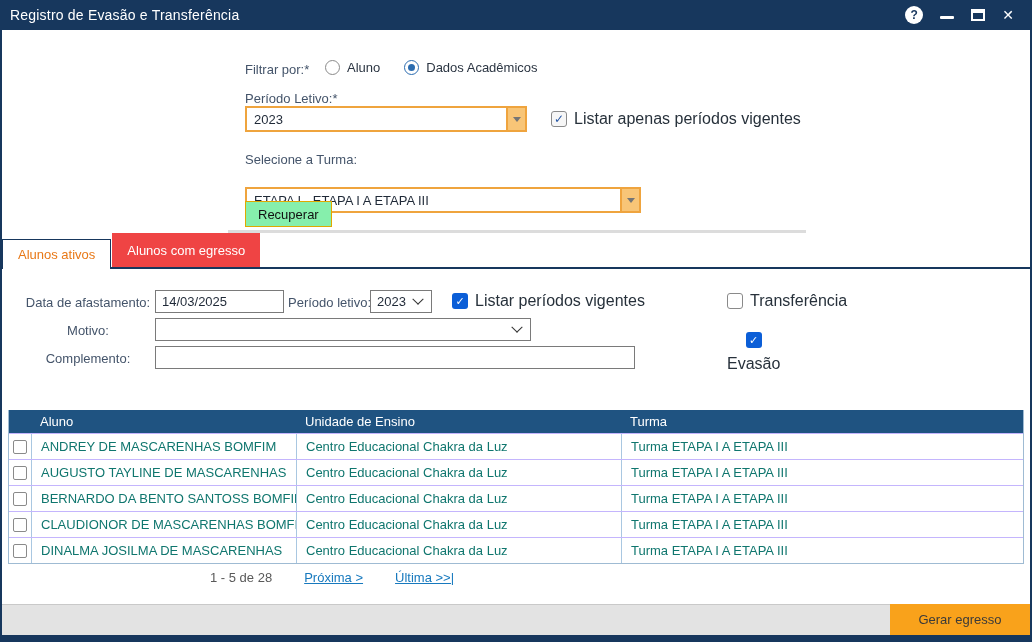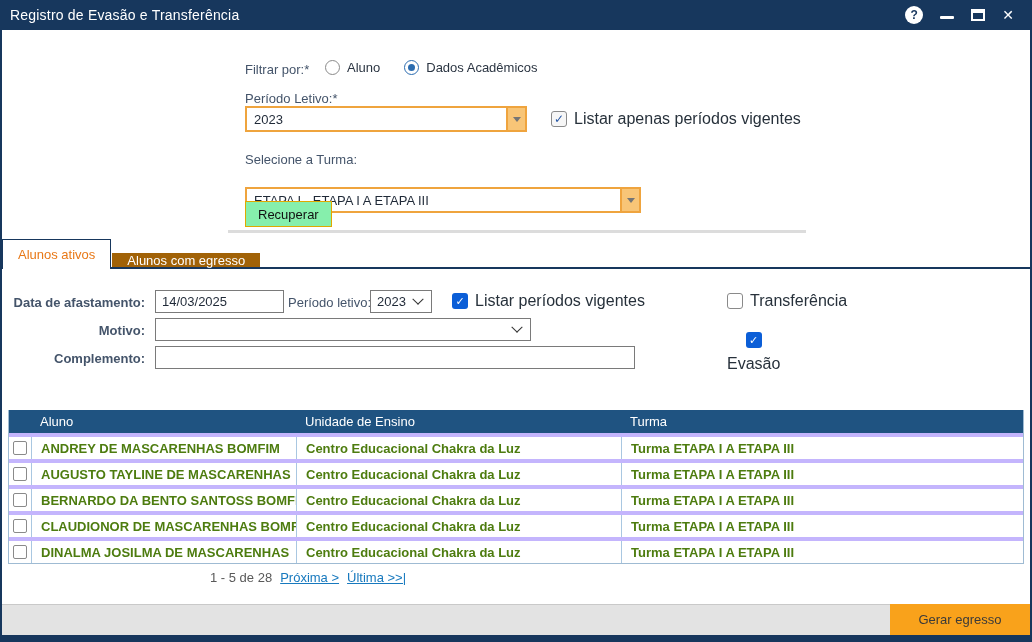--- a/index.html
+++ b/index.html
@@ -50,25 +50,25 @@
 
   .lbl-turma { left:245px; top:152px; }
   .btn-recuperar { position:absolute; left:245px; top:201px; height:26px; padding:0 12px; background:#86efac;
                    border:1px solid #E0A800; color:#111; font-size:13px; display:flex; align-items:center; cursor:default; }
   .top-divider { position:absolute; left:228px; top:230px; width:578px; height:3px; background:#DCDCDC; }
 
   
   .tabs { position:absolute; left:2px; top:239px; height:28px; display:flex; align-items:flex-end; z-index:5; }
   .tab { display:flex; align-items:center; padding:0 15px; font-size:13px; cursor:default; }
   .tab.active { height:30px; margin-bottom:-2px; background:#fff; color:#E87817; border:1px solid #17375D; border-bottom:none; position:relative; z-index:6; }
-  .tab.inactive { height:14px; background:#a16207; color:#fff; margin-left:1px; }
+  .tab.inactive { height:34px; background:#ef4444; color:#fff; margin-left:1px; }
   .panel-top-border { position:absolute; left:0; top:267px; width:1032px; height:2px; background:#17375D; z-index:4; }
 
   
-  .lbl-right { text-align:right; width:136px; left:9px;font-weight:bold; }
+  .lbl-right { text-align:center; width:136px; left:20px; }
   .lbl-data { top:295px; }
   .input { position:absolute; border:1px solid #7A7A7A; background:#fff; font-size:13px; color:#1F2937;
            padding:0 6px; display:flex; align-items:center; font-family:inherit; }
   .input-data { left:155px; top:290px; width:129px; height:23px; }
   .lbl-periodo2 { left:288px; top:295px; }
   .select { position:absolute; border:1px solid #7A7A7A; background:#fff; display:flex; align-items:center; }
   .select-periodo { left:370px; top:290px; width:62px; height:23px; }
   .select-motivo  { left:155px; top:318px; width:376px; height:23px; }
   .select-value { flex:1; padding-left:6px; font-size:13px; color:#1F2937; }
   .chevron-down { width:8px; height:8px; border-right:1.6px solid #333; border-bottom:1.6px solid #333;
@@ -79,28 +79,28 @@
   .lbl-motivo { top:323px; }
   .lbl-complemento { top:351px; }
   .input-complemento { left:155px; top:346px; width:480px; height:23px; }
 
   
   .table { position:absolute; left:8px; top:410px; width:1016px; border:1px solid #9FBBD3; border-top:none; background:#fff; }
   .thead { display:grid; grid-template-columns:22px 265px 325px 1fr; height:23px; background:#1F5381; color:#fff;
            align-items:center; font-size:13px; }
   .thead .th { padding-left:9px; }
   .tr { display:grid; grid-template-columns:22px 265px 325px 1fr; height:26px; align-items:center;
-        border-top:4px solid #c4b5fd; font-size:13px; color:#4d7c0f; background:#fff;font-weight:bold; }
+        border-top:1px solid #c4b5fd; font-size:13px; color:#0f766e; background:#fff; }
   .td { padding-left:9px; height:100%; display:flex; align-items:center; overflow:hidden; white-space:nowrap; }
   .td.bordered { border-left:1px solid #A9C7E1; }
   .td-check { justify-content:center; padding-left:0; }
   .row-cb { width:14px; height:14px; border:1px solid #8A8A8A; border-radius:2px; background:#fff; }
 
   
-  .pagination { position:absolute; left:210px; top:570px; display:flex; align-items:center; gap:8px; font-size:13px; }
+  .pagination { position:absolute; left:210px; top:570px; display:flex; align-items:center; gap:32px; font-size:13px; }
   .page-range { color:#595959; }
   .page-link { color:#1779BE; text-decoration:underline; cursor:default; }
 
   
   .bottom-bar { position:absolute; left:0; top:604px; width:1032px; height:31px; background:#E3E3E3; border-top:1px solid #C9C9C9; z-index:10; }
   .btn-gerar { position:absolute; right:2px; top:604px; width:140px; height:31px; background:#F9A21B; color:#3A3A3A;
                font-size:13px; display:flex; align-items:center; justify-content:center; z-index:31; border:none; cursor:default; }
   .footer-strip { position:absolute; left:0; top:635px; width:1032px; height:7px; background:#17375D; z-index:32; }
 </style>
 </head>

